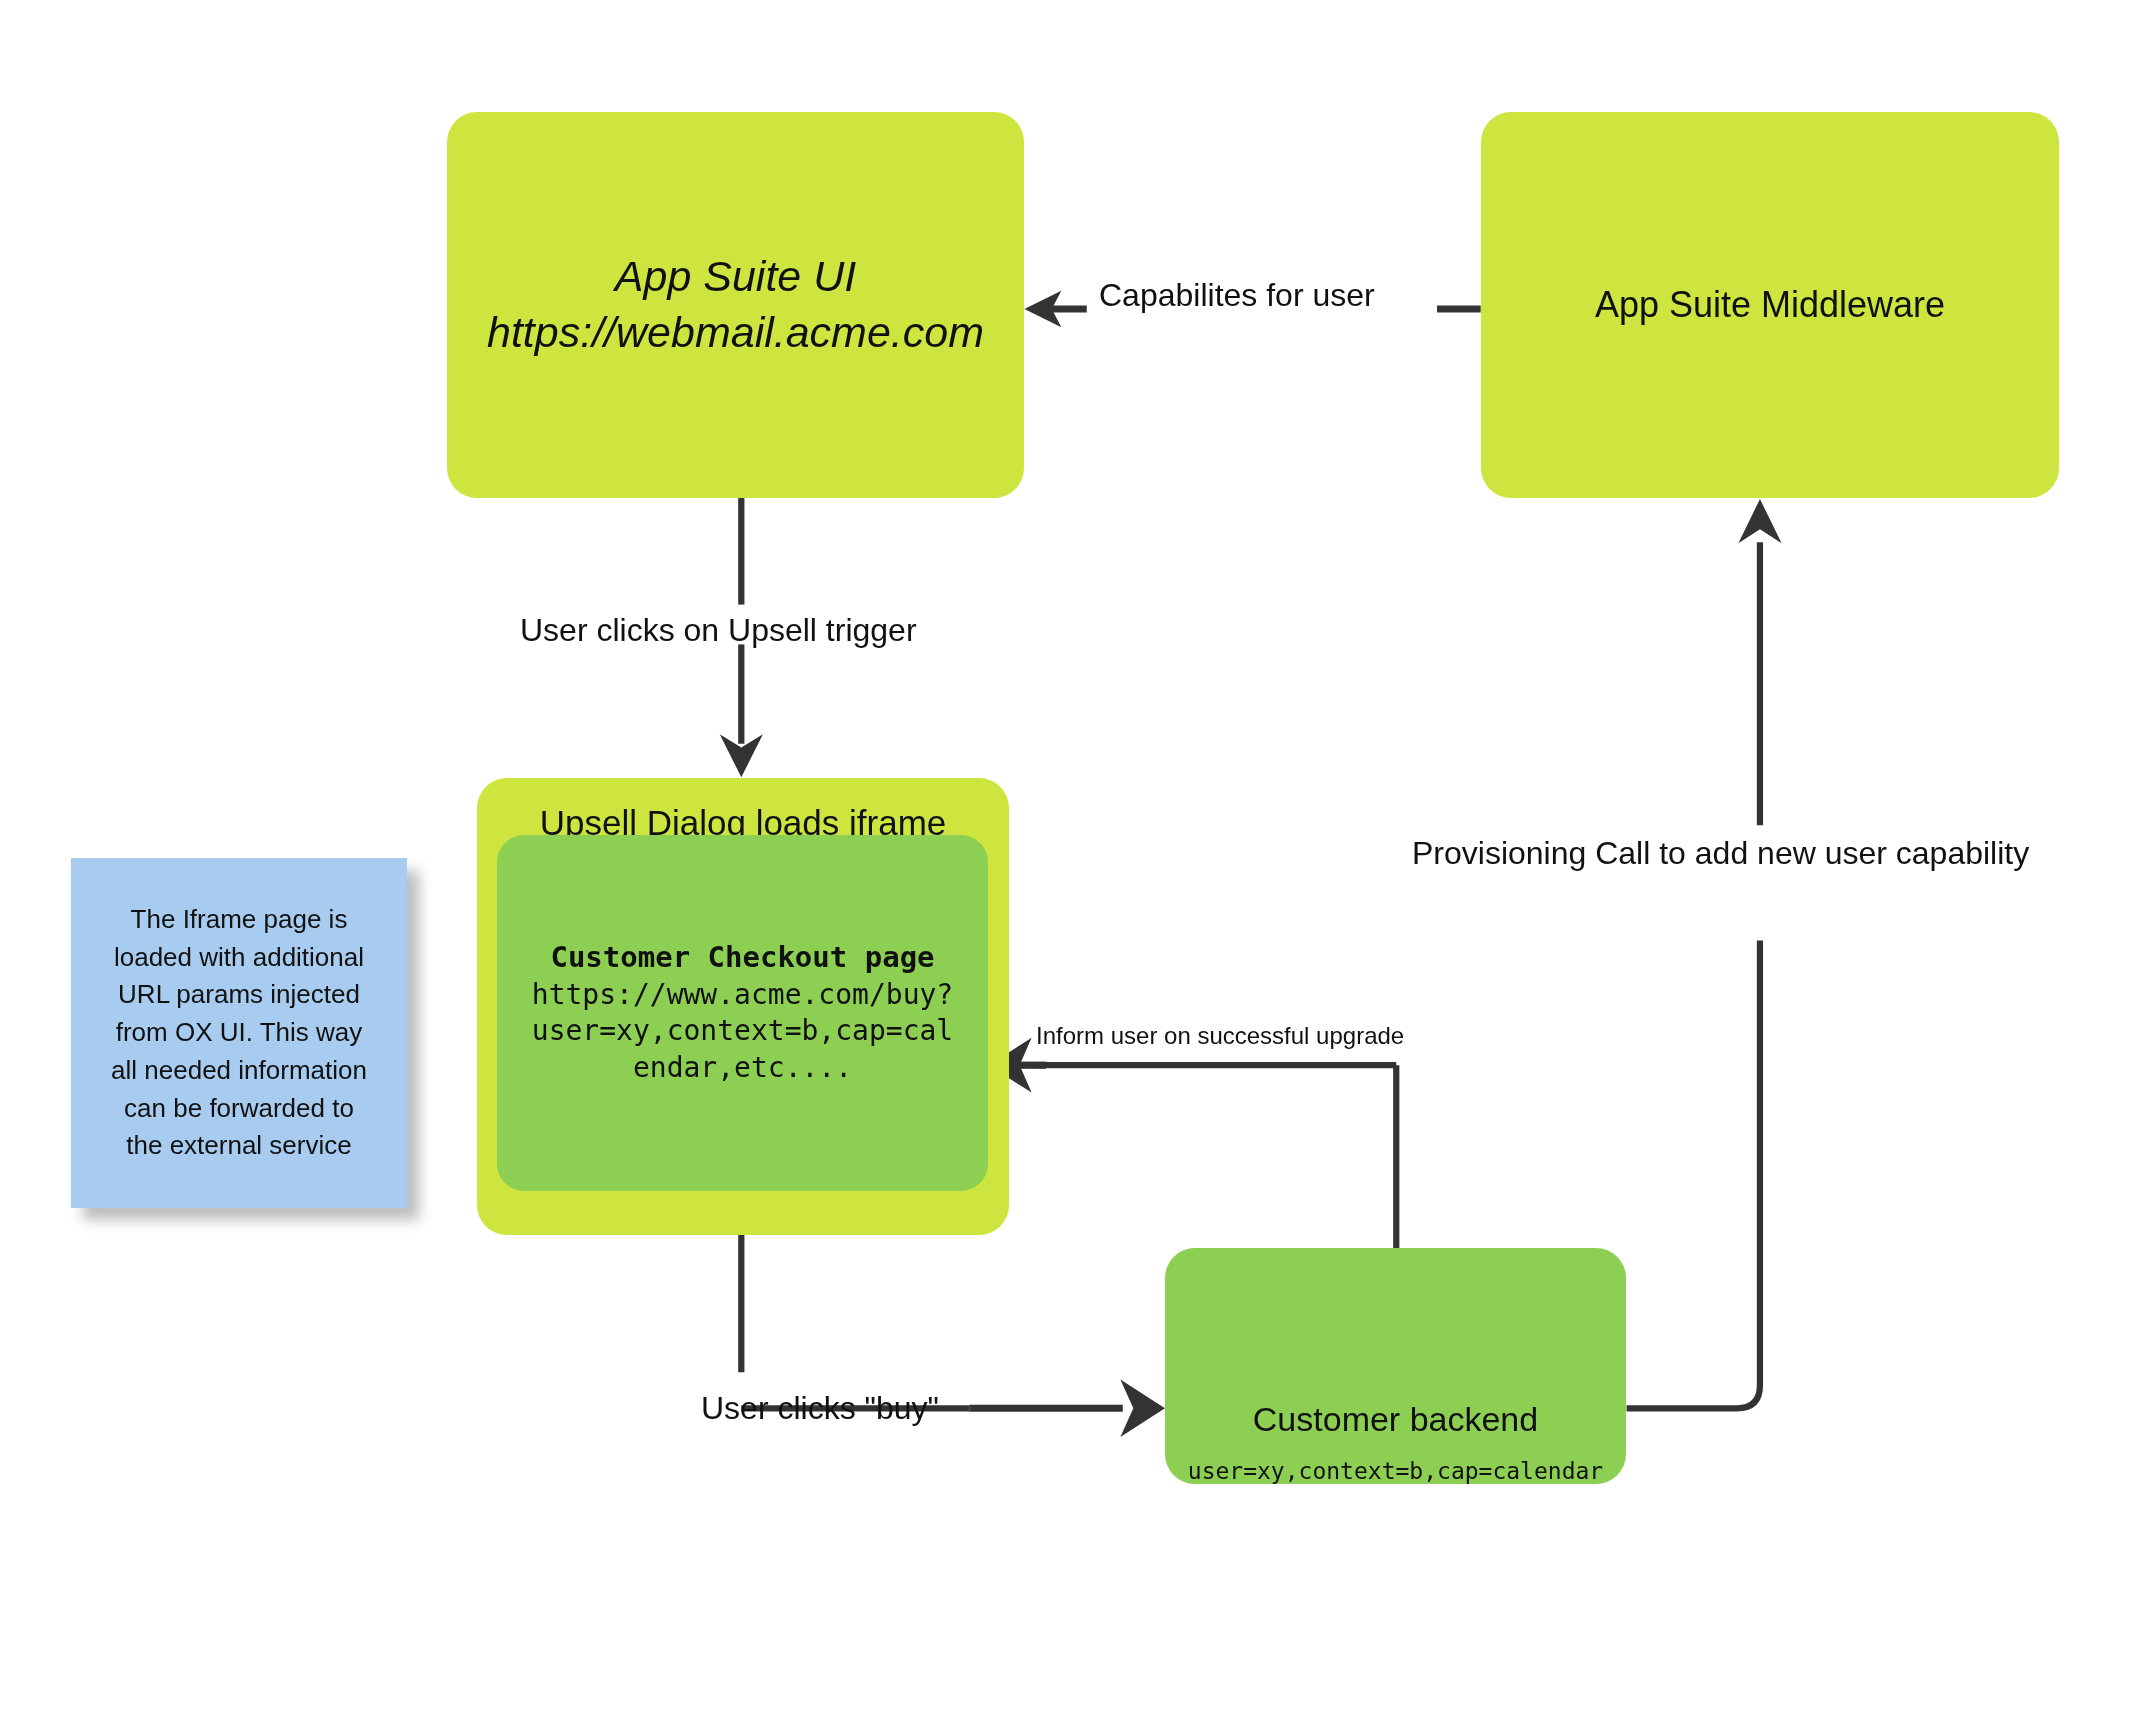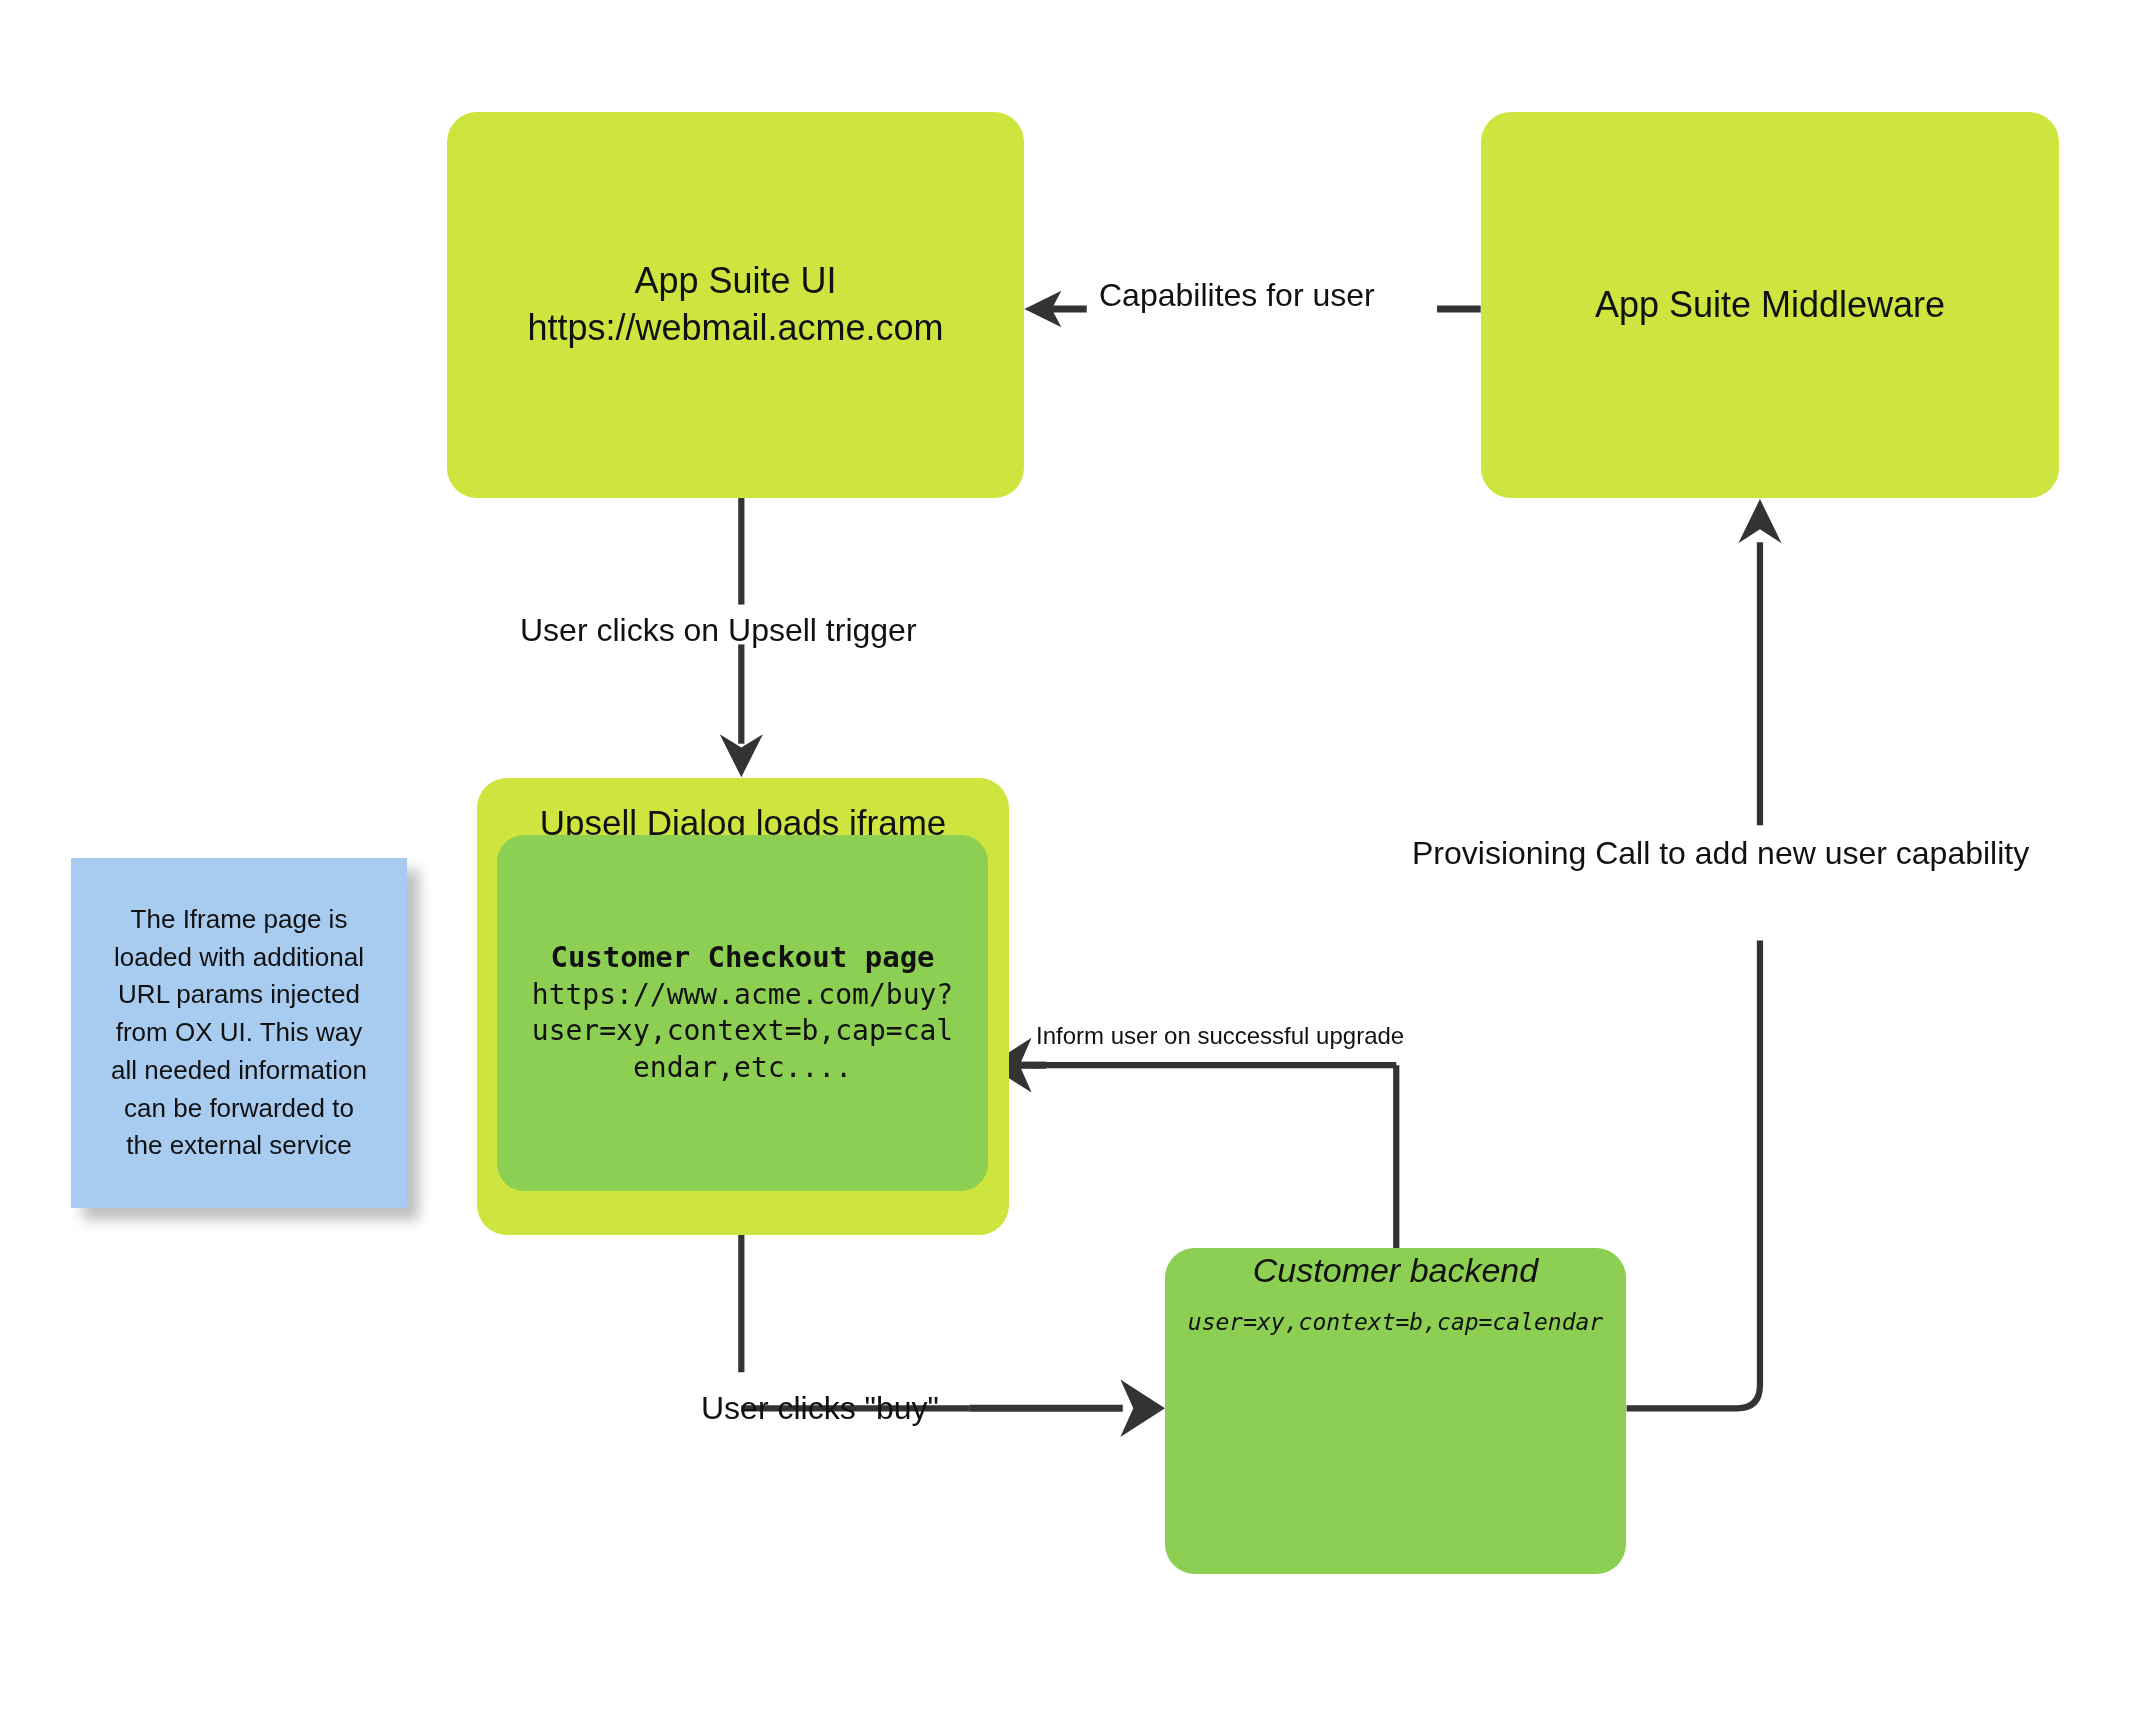--- a/index.html
+++ b/index.html
@@ -43,21 +43,21 @@
 
   .node-title {
     font-family: "Liberation Sans", sans-serif;
     font-weight: 400;
     line-height: 1.30;
     white-space: pre-line;
   }
 
   
   #node-app-suite-ui { left: 447px; top: 112px; width: 577px; height: 386px; }
-  #node-app-suite-ui .node-title { font-size: 36px; }
+  #node-app-suite-ui .node-title { font-size: 43px; font-style: italic; }
 
   
   #node-app-suite-middleware { left: 1481px; top: 112px; width: 578px; height: 386px; justify-content: center; }
   #node-app-suite-middleware .node-title { font-size: 36px; }
 
   
   #node-upsell-dialog {
     left: 477px; top: 778px; width: 532px; height: 457px;
     justify-content: flex-start;
     padding-top: 22px;
@@ -82,23 +82,22 @@
     font-weight: 400;
     font-size: 28px;
     line-height: 1.30;
     color: #111111;
     white-space: pre-line;
     width: 100%;
   }
 
   
   #node-customer-backend {
-    left: 1165px; top: 1248px; width: 461px; height: 326px;
-    justify-content: flex-start;
-    font-style: italic;
+    left: 1165px; top: 1248px; width: 461px; height: 236px;
+    justify-content: flex-end;
   }
   #node-customer-backend .node-title { font-size: 34px; margin-bottom: 17.3px; }
   .mono-params {
     font-family: "DejaVu Sans Mono", "Liberation Mono", monospace;
     font-weight: 400;
     font-size: 23px;
     color: #111111;
     white-space: pre;
   }
 

